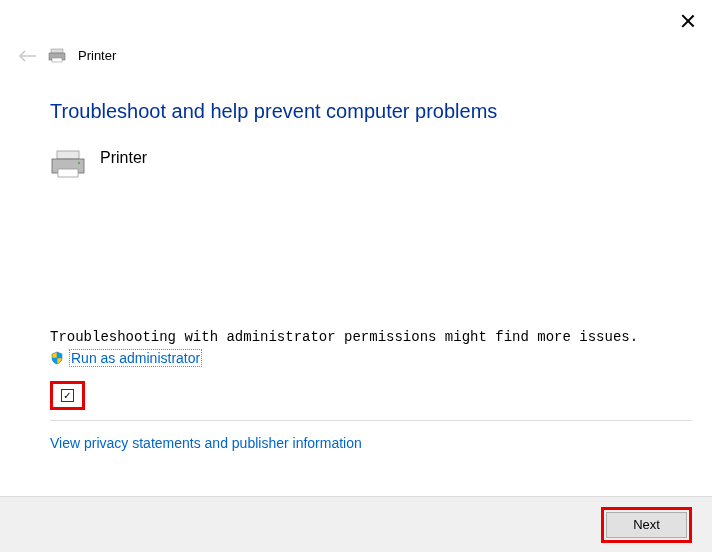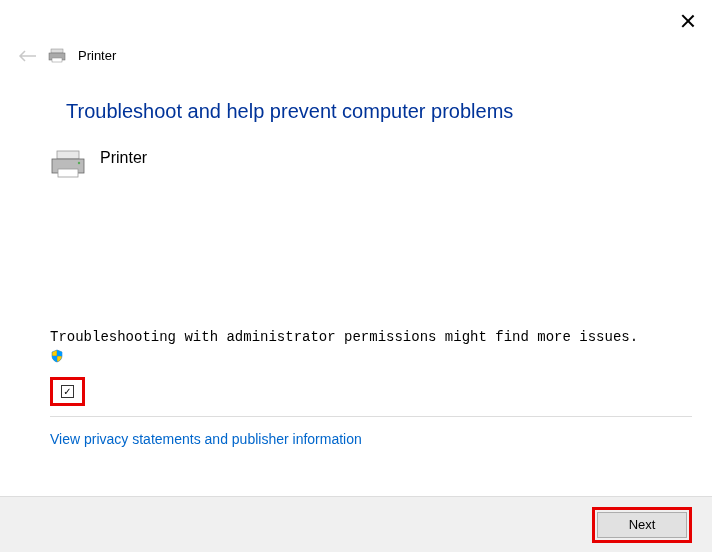--- a/index.html
+++ b/index.html
@@ -56,21 +56,20 @@
       position: absolute;
       top: 100px;
       left: 50px;
       right: 20px;
     }
     .title {
       color: #003399;
       font-size: 20px;
       font-weight: 400;
       margin-bottom: 26px;
-      margin-left: 16px;
     }
     .trouble-row {
       display: flex;
       align-items: flex-start;
       gap: 14px;
       margin-bottom: 150px;
     }
     .printer-large {
       width: 36px;
       height: 30px;
@@ -134,21 +133,21 @@
       height: 56px;
       background: #f0f0f0;
       border-top: 1px solid #ddd;
       display: flex;
       justify-content: flex-end;
       align-items: center;
       gap: 10px;
       padding-right: 20px;
     }
     .btn {
-      width: 90px;
+      width: 81px;
       height: 26px;
       background: #e1e1e1;
       border: 1px solid #adadad;
       font-size: 13px;
       font-family: inherit;
       cursor: pointer;
     }
     .btn-wrap-highlight {
       border: 3px solid #e60000;
       padding: 2px;
@@ -189,20 +188,21 @@
 
   <div class="admin-text">Troubleshooting with administrator permissions might find more issues.</div>
   <div class="admin-link-row">
     <svg class="shield-icon" viewBox="0 0 14 14">
       <path d="M7 1 L12 3 L12 7 C12 10 9.5 12.5 7 13 C4.5 12.5 2 10 2 7 L2 3 Z" fill="#ffcc00" stroke="#0066cc" stroke-width="0.5"></path>
       <path d="M7 1 L7 13" stroke="#0066cc" stroke-width="0.4"></path>
       <path d="M2 7 L12 7" stroke="#0066cc" stroke-width="0.4"></path>
       <path d="M7 1 L12 3 L12 7 L7 7 Z" fill="#0099ff"></path>
       <path d="M7 7 L7 13 C4.5 12.5 2 10 2 7 Z" fill="#0099ff"></path>
     </svg>
+    <span class="link">Run as administrator</span>
   </div>
 
   <div class="highlight-box">
     <span class="checkbox">✓</span>
   </div>
 
   <div class="divider"></div>
 
   <span class="privacy-link">View privacy statements and publisher information</span>
 </div>

